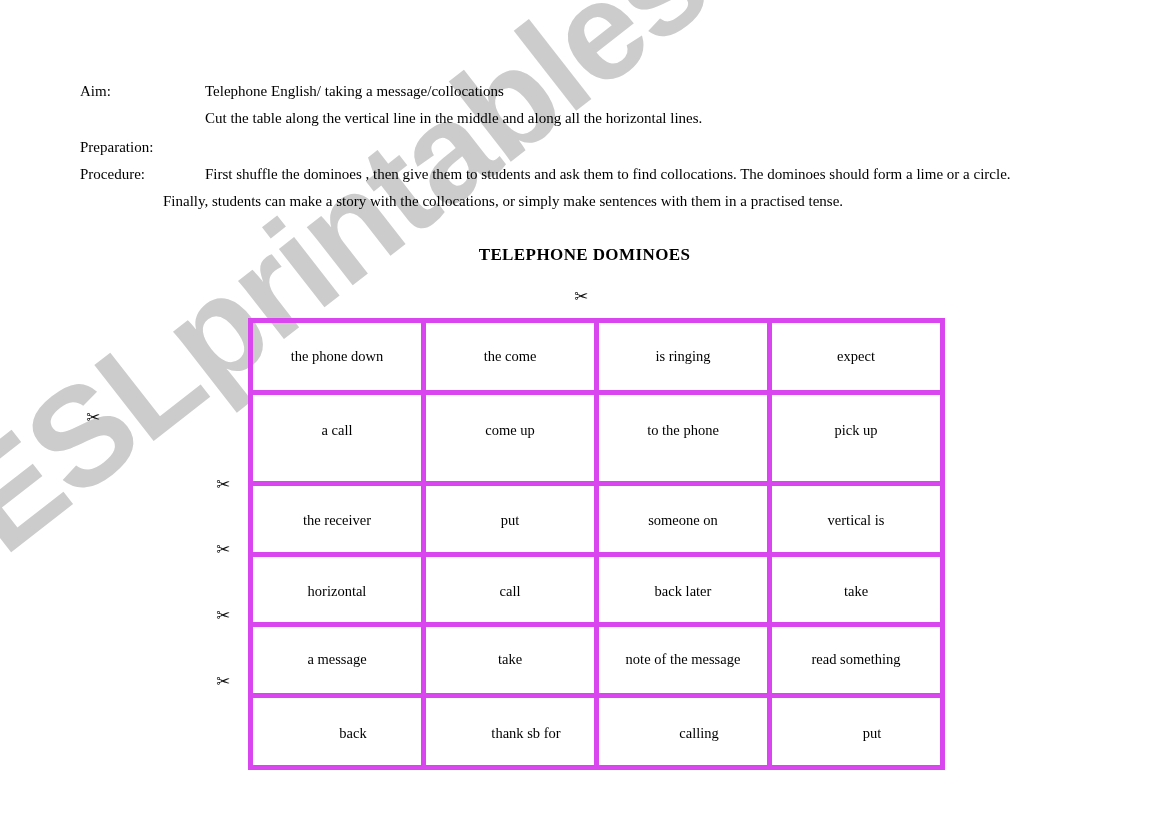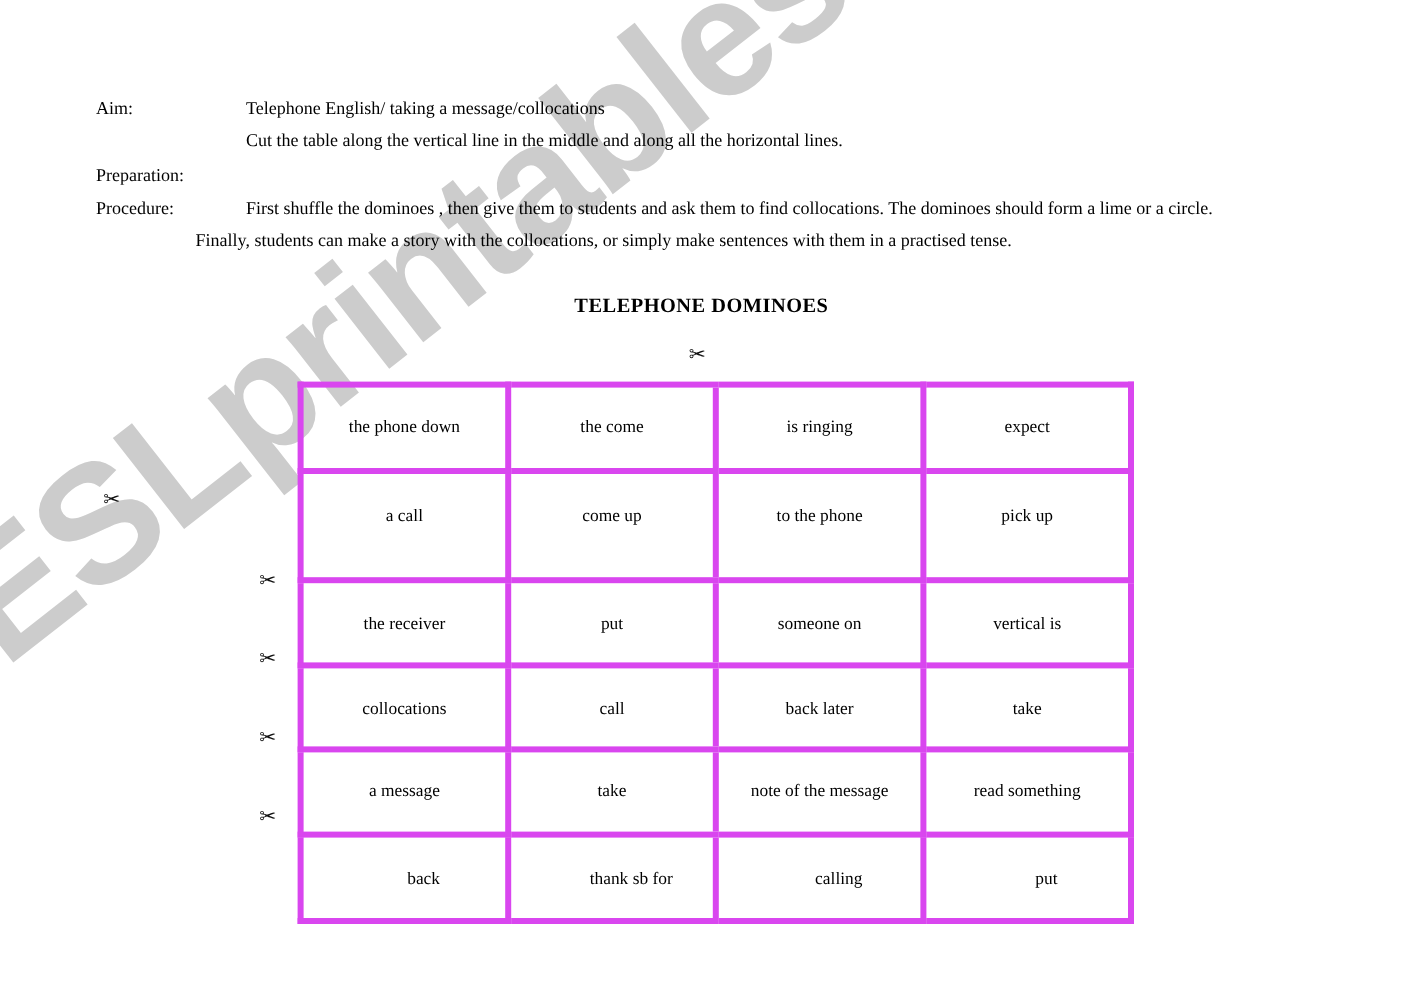--- a/index.html
+++ b/index.html
@@ -198,21 +198,21 @@
         </td>
       <td>
           <span class="cell-text">someone on</span>
         </td>
       <td>
           <span class="cell-text">vertical is</span>
         </td>
     </tr>
     <tr class="r4">
       <td>
-          <span class="cell-text">collocations</span>
+          <span class="cell-text">horizontal</span>
         </td>
       <td class="cut-right">
           <span class="cell-text">call</span>
         </td>
       <td>
           <span class="cell-text">back later</span>
         </td>
       <td>
           <span class="cell-text">take</span>
         </td>

